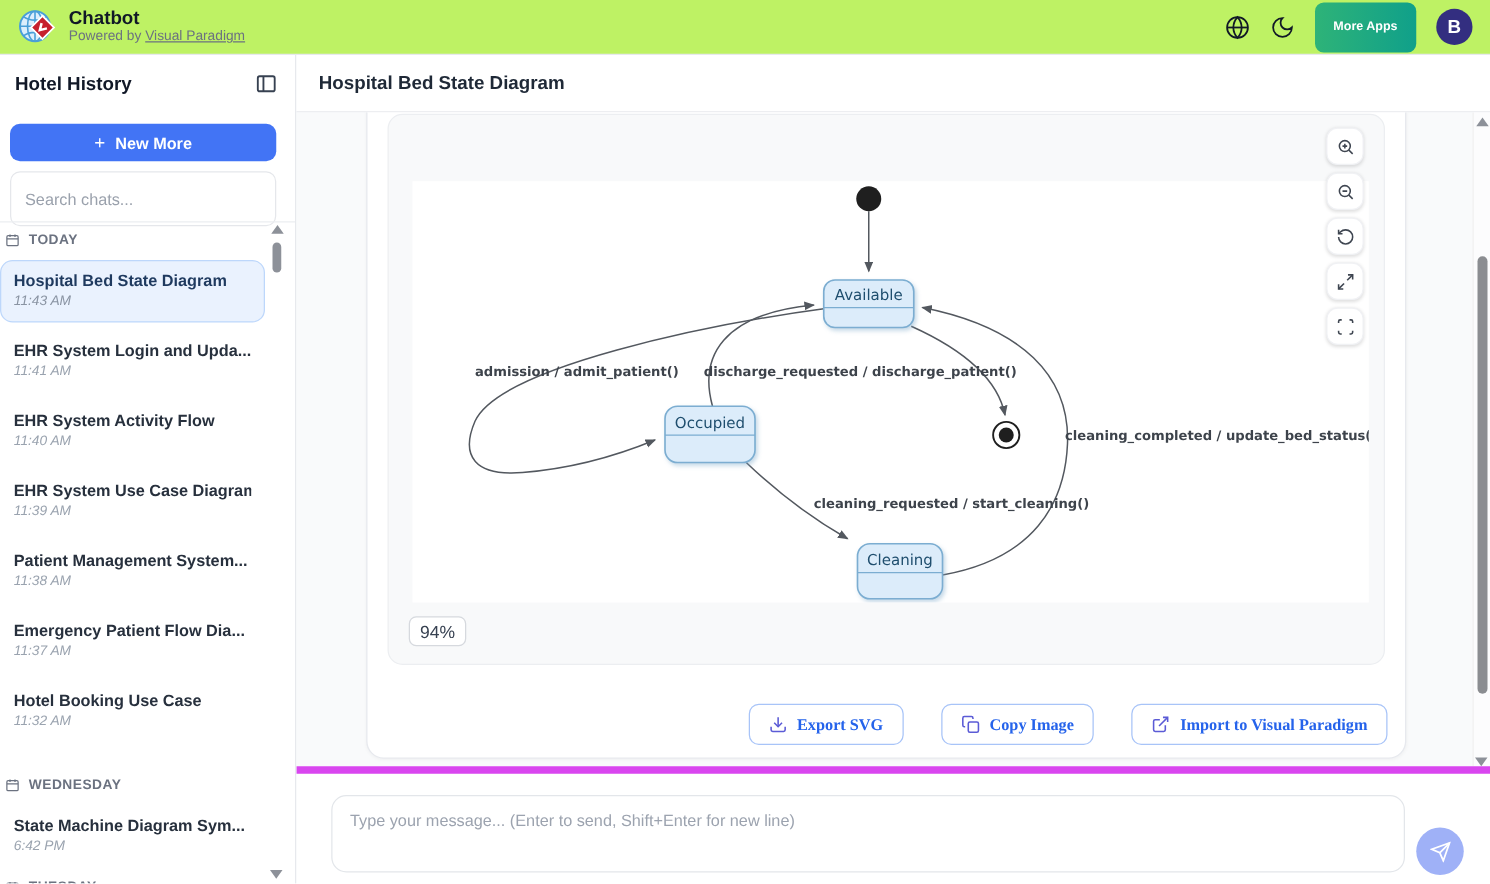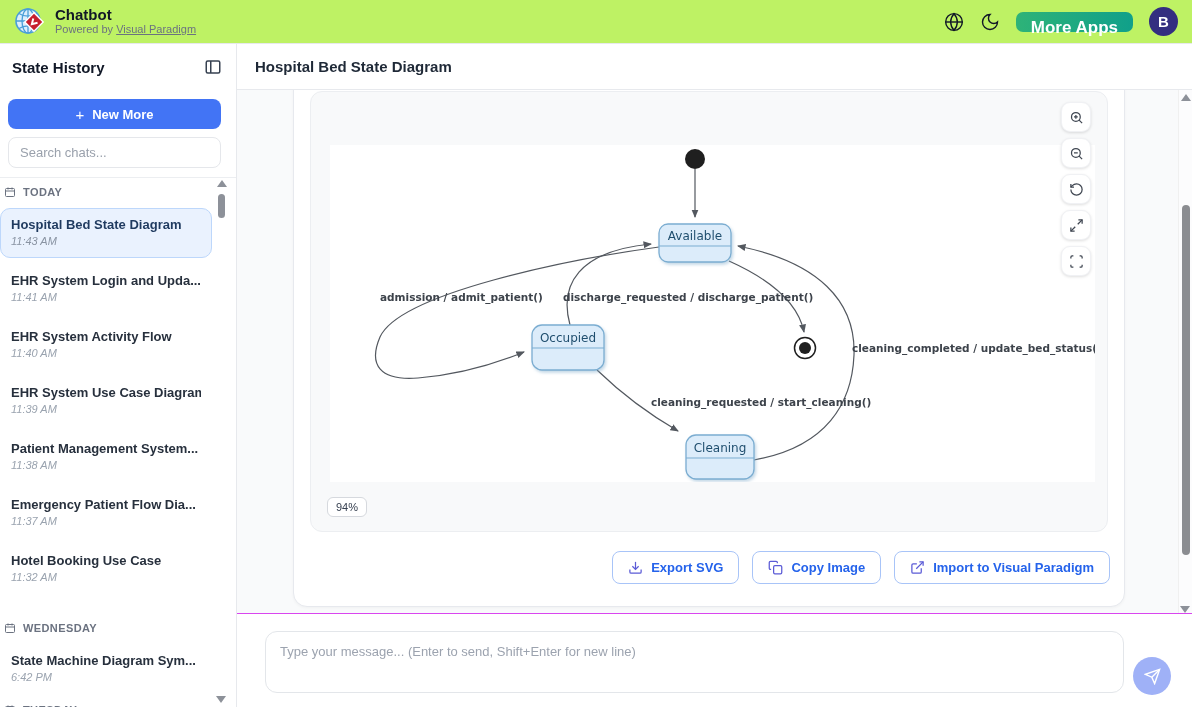--- a/index.html
+++ b/index.html
@@ -7,32 +7,32 @@
   #app { position:relative; width:1192px; height:707px; overflow:hidden; background:#fff; color:#1f2937; }
 
   
   .header { position:absolute; top:0; left:0; right:0; height:44px; background:#bef264; border-bottom:1px solid #e7e9ed; display:flex; align-items:center; padding:0 14px; z-index:30; }
   .logo { width:32px; height:32px; margin-right:9px; flex:0 0 auto; }
   .app-title { font-size:15px; font-weight:bold; color:#111827; line-height:16px; }
   .powered { font-size:11px; color:#6b7280; line-height:13px; }
   .powered a { color:#6b7280; text-decoration:underline; cursor:pointer; }
   .header-right { margin-left:auto; display:flex; align-items:center; gap:16px; }
   .hicon { width:20px; height:20px; color:#111827; cursor:pointer; }
-  .more-apps { background:linear-gradient(90deg,#2eb378,#10a08a); color:#fff; font-size:17px; font-weight:bold; border:none; border-radius:7px; padding:6px 15px; height:20px; cursor:pointer; }
+  .more-apps { background:linear-gradient(90deg,#2eb378,#10a08a); color:#fff; font-size:10px; font-weight:bold; border:none; border-radius:7px; padding:6px 15px; height:40px; cursor:pointer; }
   .avatar { width:29px; height:29px; border-radius:50%; background:#332e80; color:#fff; font-weight:bold; font-size:15px; display:flex; align-items:center; justify-content:center; cursor:pointer; }
 
   
   .sidebar { position:absolute; top:44px; left:0; width:237px; bottom:0; background:#fff; border-right:1px solid #e7e9ed; overflow:hidden; z-index:20; }
   .sb-head { height:46px; display:flex; align-items:center; justify-content:space-between; padding:0 14px 0 12px; }
   .sb-title { font-size:15px; font-weight:bold; color:#111827; }
   .collapse-btn { width:18px; height:18px; color:#374151; cursor:pointer; }
   .new-chat { position:absolute; left:8px; top:55px; width:213px; height:30px; background:#4274f5; border:none; border-radius:8px; color:#fff; font-size:13px; font-weight:bold; cursor:pointer; display:flex; align-items:center; justify-content:center; gap:8px; }
   .new-chat .plus { font-size:15px; font-weight:normal; }
   .search-wrap { position:absolute; left:8px; top:93px; width:213px; }
-  .search-input { width:100%; height:31px; border:1px solid #e5e7eb; border-radius:8px; padding:0 11px; font-size:13px; color:#374151; outline:none; font-family:inherit; }
+  .search-input { width:100%; height:44px; border:1px solid #e5e7eb; border-radius:8px; padding:0 11px; font-size:13px; color:#374151; outline:none; font-family:inherit; }
   .search-input::placeholder { color:#9aa1ac; }
   .sb-divider { position:absolute; left:0; right:0; top:133px; border-top:1px solid #eceef1; }
   .chat-list { position:absolute; top:134px; bottom:0; left:0; right:0; padding:6px 24px 0 0; overflow:hidden; }
   .sec-head { display:flex; align-items:center; gap:7px; height:16px; margin:0 0 8px 4px; color:#6b7280; font-size:11px; font-weight:bold; letter-spacing:.4px; }
   .sec-head.mt1 { margin-top:26px; }
   .sec-head.mt2 { margin-top:8px; }
   .cal-icon { width:12px; height:12px; color:#6b7280; }
   .chat-item { height:50px; margin-bottom:6px; padding:7px 10px; border-radius:10px; border:1px solid transparent; cursor:pointer; overflow:hidden; }
   .chat-item .t { font-size:13px; font-weight:bold; color:#27303d; line-height:17px; white-space:nowrap; overflow:hidden; }
   .chat-item .tm { font-size:11px; color:#9aa3af; margin-top:2px;font-style:italic; }
@@ -50,32 +50,32 @@
   .main { position:absolute; top:44px; left:237px; right:0; bottom:0; }
   .main-title-row { height:46px; background:#fff; border-bottom:1px solid #e7e9ed; display:flex; align-items:center; padding:0 18px; }
   .main-title { font-size:15px; font-weight:bold; color:#1f2937; }
   .messages { position:absolute; top:46px; left:0; right:0; bottom:94px; background:#f9fafb; overflow:hidden; }
   .card { position:absolute; left:56px; right:67px; top:-30px; bottom:6px; background:#fff; border:1px solid #e7e9ee; border-radius:14px; box-shadow:0 1px 3px rgba(0,0,0,.04); }
   .viewer { position:absolute; left:16px; right:16px; top:30px; bottom:74px; background:#f8f9fa; border:1px solid #eceef1; border-radius:12px; }
   .canvas { position:absolute; left:19px; top:53px; width:765px; height:337px; background:#fff; }
   .zoom-col { position:absolute; right:16px; top:10px; display:flex; flex-direction:column; gap:6px; }
   .zbtn { width:30px; height:30px; background:#fff; border:1px solid #f0f1f4; border-radius:9px; box-shadow:0 1px 3px rgba(0,0,0,.13); display:flex; align-items:center; justify-content:center; color:#3f4651; cursor:pointer; }
   .zbtn svg { width:15px; height:15px; }
-  .zoom-badge { position:absolute; left:16px; bottom:14px; background:#fff; border:1px solid #d6d9de; border-radius:6px; padding:3px 8px; font-size:11px; color:#374151; }
-  .actions { position:absolute; right:14px; top:490px; display:flex; gap:13px; }
+  .zoom-badge { position:absolute; left:16px; bottom:14px; background:#fff; border:1px solid #d6d9de; border-radius:6px; padding:3px 8px; font-size:14px; color:#374151; }
+  .actions { position:absolute; right:14px; top:502px; display:flex; gap:30px;font-family:Liberation Serif, serif; }
   .act-btn { height:33px; display:flex; align-items:center; gap:8px; background:#fff; border:1px solid #a8c4f8; border-radius:8px; padding:0 15px; font-size:13px; font-weight:bold; color:#2563eb; cursor:pointer; font-family:inherit; }
   .act-btn svg { width:15px; height:15px; color:#5b5bd6; }
 
   
   .main-scroll { position:absolute; right:0; top:46px; bottom:94px; width:14px; background:#fcfcfd; border-left:1px solid #f0f0f0; }
   .main-scroll .tri-up { margin-top:4px; }
   .ms-thumb { position:absolute; left:3px; width:8px; top:115px; height:350px; background:#8b8d91; border-radius:5px; }
 
   
-  .composer { position:absolute; left:0; right:0; bottom:0; height:94px; background:#fff; border-top:1px solid #d946ef; }
+  .composer { position:absolute; left:0; right:0; bottom:0; height:94px; background:#fff; border-top:6px solid #d946ef; }
   .composer textarea { position:absolute; left:28px; top:17px; width:859px; height:62px; border:1px solid #e3e6ea; border-radius:12px; padding:12px 14px; font-size:13px; font-family:inherit; color:#374151; resize:none; outline:none; }
   .composer textarea::placeholder { color:#9ca3af; }
   .send-btn { position:absolute; right:21px; top:43px; width:38px; height:38px; border-radius:50%; background:#9fb1f7; border:none; display:flex; align-items:center; justify-content:center; cursor:pointer; }
   .send-btn svg { width:17px; height:17px; color:#fff; }
 
   
   .state-box { fill:#dcecfa; stroke:#7badd1; stroke-width:1.3; filter:url(#stshadow); }
   .state-line { stroke:#7badd1; stroke-width:1; }
   .state-name { fill:#1f4e6e; font-size:12px; font-family:"DejaVu Sans", sans-serif; text-anchor:middle; }
   .edge { fill:none; stroke:#53585f; stroke-width:1.2; }
@@ -109,21 +109,21 @@
       <svg class="hicon" viewBox="0 0 24 24" fill="none" stroke="currentColor" stroke-width="1.7">
         <path d="M12 3a6 6 0 0 0 9 9 9 9 0 1 1-9-9Z"></path>
       </svg>
       <button class="more-apps">More Apps</button>
       <div class="avatar">B</div>
     </div>
   </div>
 
   <div class="sidebar">
     <div class="sb-head">
-      <div class="sb-title">State History</div>
+      <div class="sb-title">Hotel History</div>
       <svg class="collapse-btn" viewBox="0 0 24 24" fill="none" stroke="currentColor" stroke-width="2">
         <rect x="3" y="4" width="18" height="16" rx="2"></rect>
           <line x1="9" y1="4" x2="9" y2="20"></line>
       </svg>
     </div>
     <button class="new-chat">
         <span class="plus">+</span>
         <span>New More</span>
       </button>
     <div class="search-wrap">

